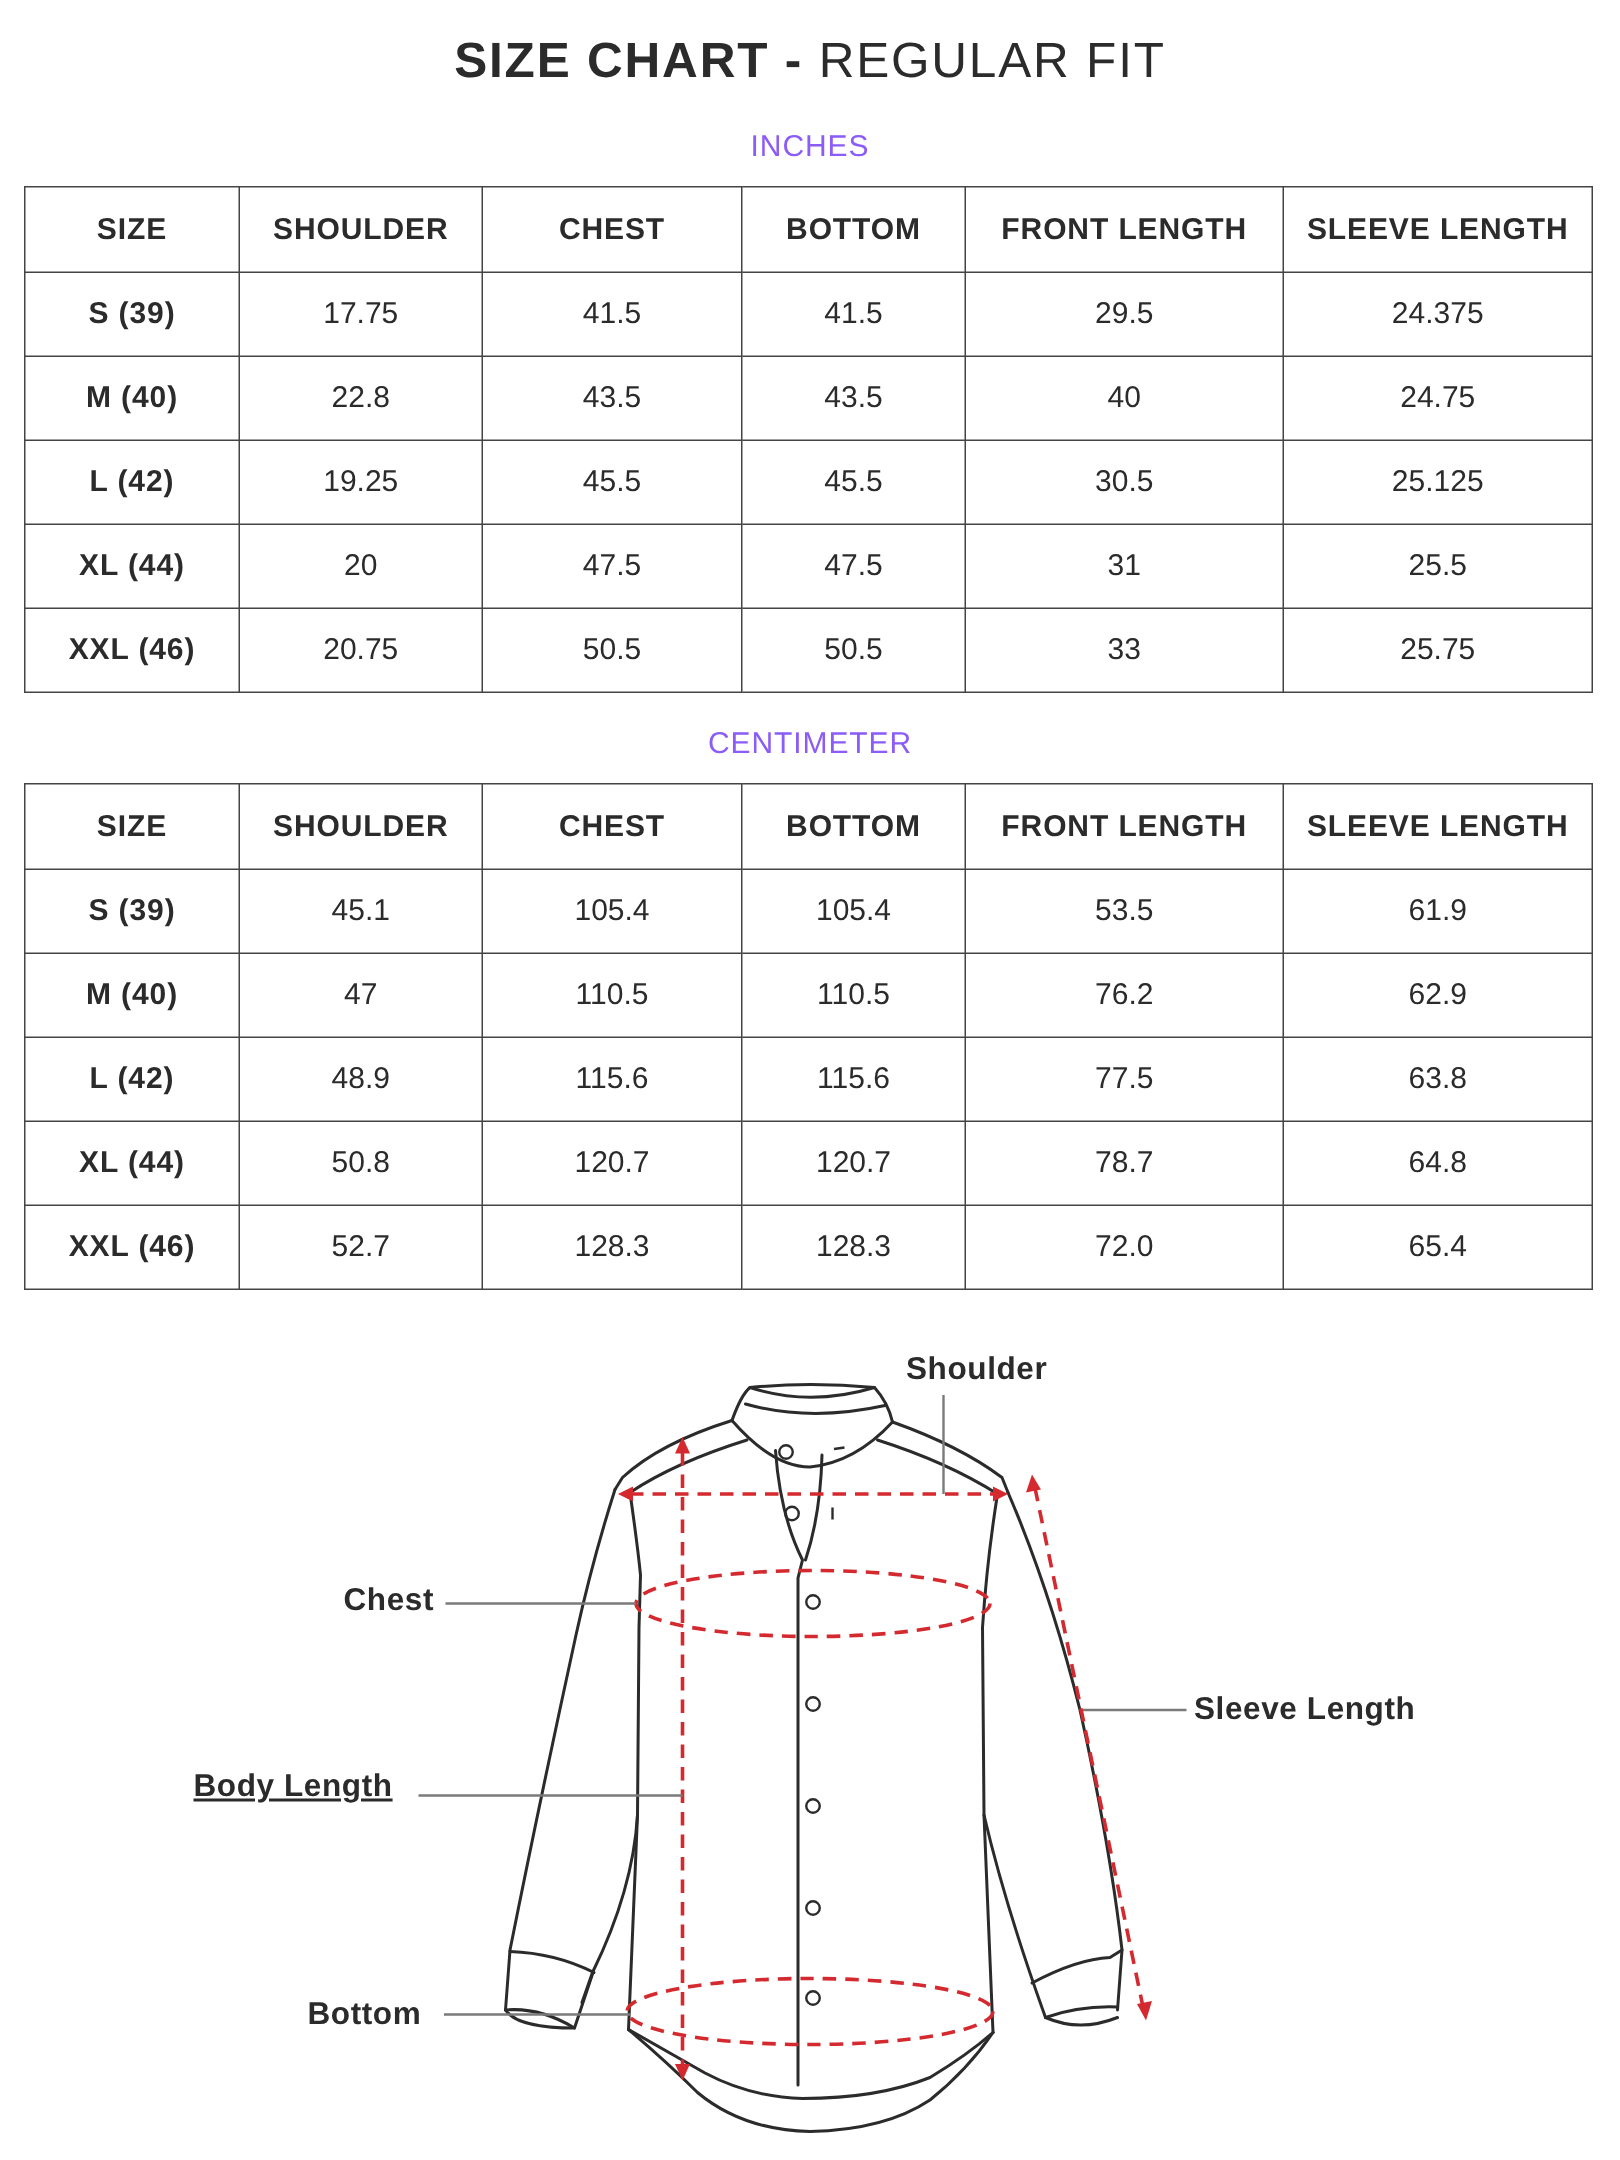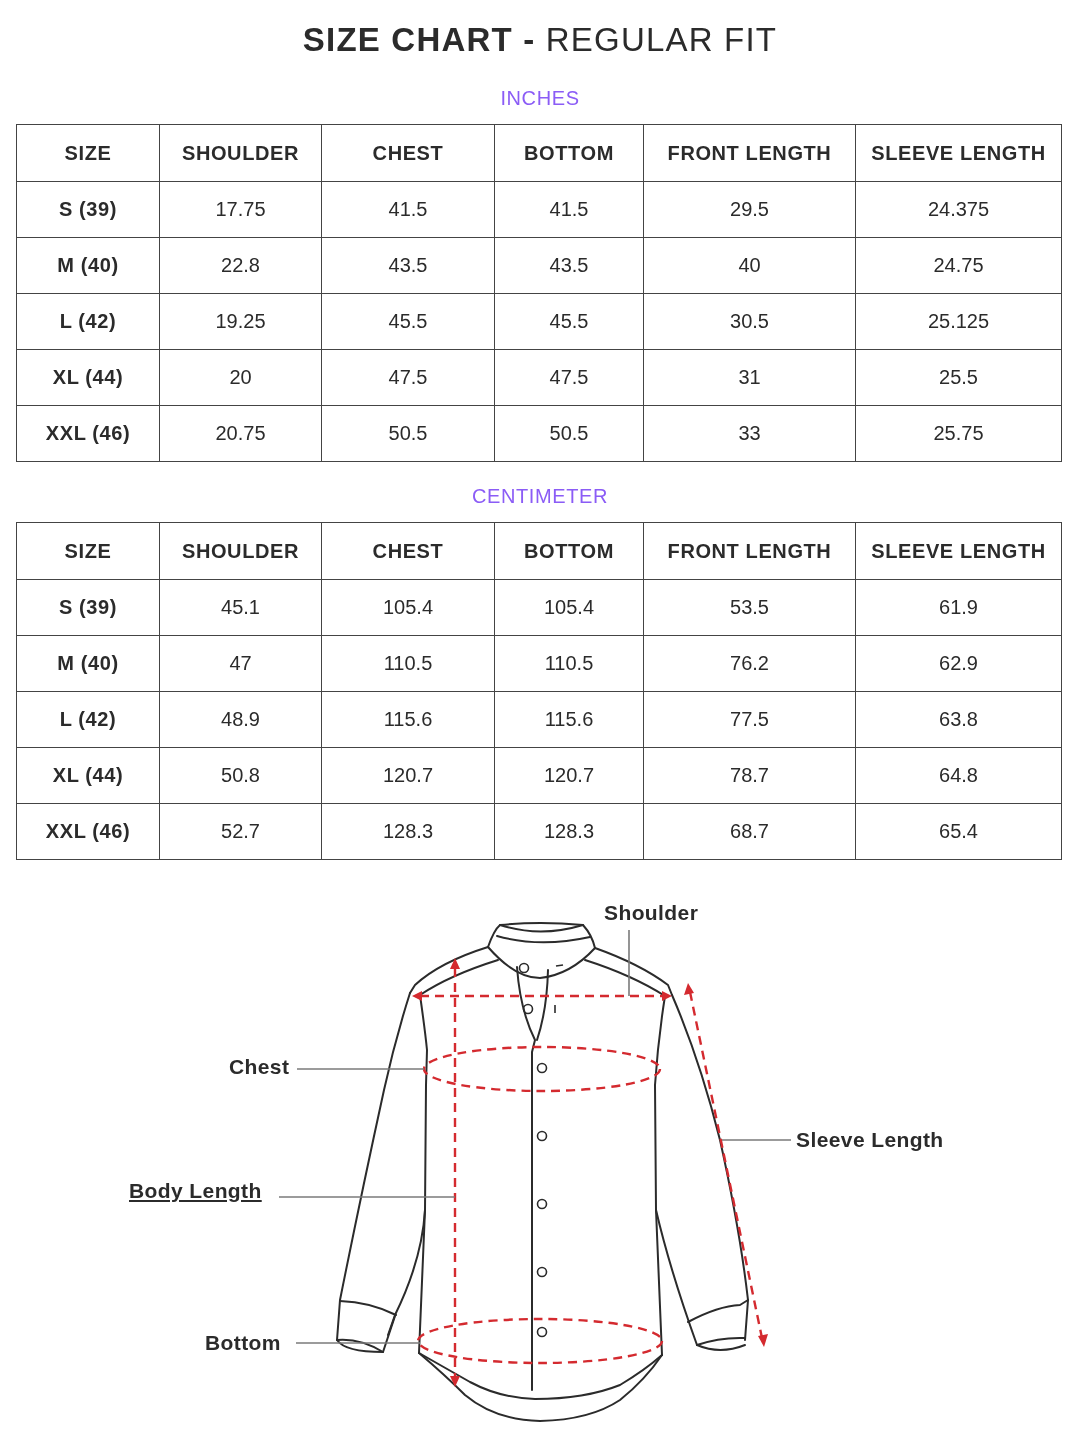--- a/index.html
+++ b/index.html
@@ -160,21 +160,21 @@
       <td class="val">120.7</td>
       <td class="val">120.7</td>
       <td class="val">78.7</td>
       <td class="val">64.8</td>
     </tr>
     <tr>
       <td class="size-cell">XXL (46)</td>
       <td class="val">52.7</td>
       <td class="val">128.3</td>
       <td class="val">128.3</td>
-      <td class="val">68.7</td>
+      <td class="val">72.0</td>
       <td class="val">65.4</td>
     </tr>
   </tbody>
 </table>
 
 <div class="diagram">
   <svg width="1080" height="560" viewBox="0 880 1080 560">
     <g fill="none" stroke="#2b2b2b" stroke-width="2" stroke-linejoin="round" stroke-linecap="round">
 
       <path d="M488 947 Q494 930 500 925 Q540 921 583 925 Q592 935 595 948"></path>

